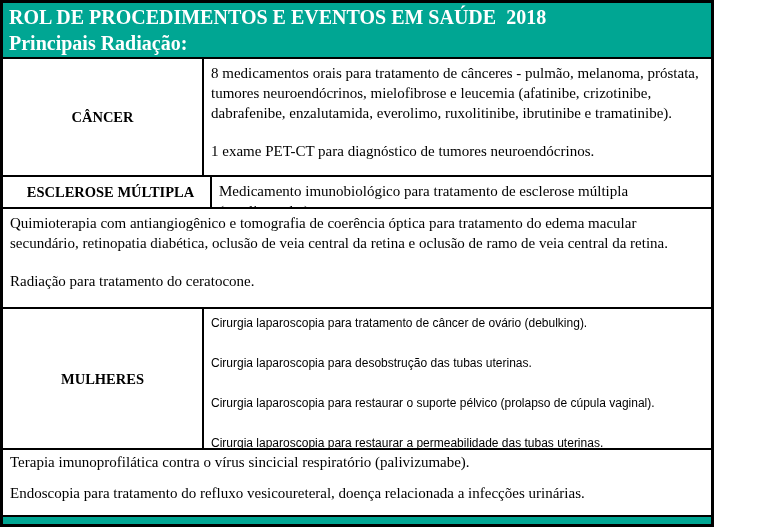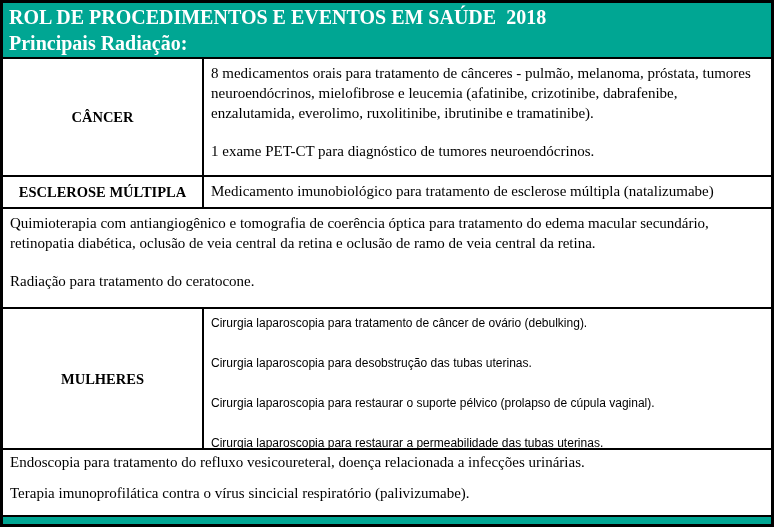--- a/index.html
+++ b/index.html
@@ -1,17 +1,17 @@
 <!DOCTYPE html>
 <html><head>
 <meta charset="utf-8">
 <style>
   html, body { margin: 0; padding: 0; background: #fff; }
   .page {
-    width: 774px; height: 527px; box-sizing: border-box;
+    width: 714px; height: 527px; box-sizing: border-box;
     border: 3px solid #000;
     background: #00A693;
     display: flex; flex-direction: column;
     font-family: "Liberation Serif", serif;
     overflow: hidden;
   }
   .header {
     height: 54px; flex: 0 0 54px;
     background: #00A693; color: #fff;
     padding: 1px 6px 0 6px; box-sizing: border-box;
@@ -28,21 +28,21 @@
     border-top: 2px solid #000;
     display: flex; flex-direction: column;
     overflow: hidden; color: #000;
   }
   .row {
     display: flex; box-sizing: border-box;
     border-bottom: 2px solid #000;
     overflow: hidden; background: #fff;
   }
   .row:nth-child(1) { flex: 0 0 118px; }
-  .row:nth-child(2) { flex: 0 0 32px; }
+  .row:nth-child(2) { flex: 0 0 32px; padding-left: 8px; }
   .row:nth-child(3) { flex: 0 0 100px; }
   .row:nth-child(4) { flex: 0 0 141px; }
   .row:nth-child(5) { flex: 1 1 auto; border-bottom: 2px solid #000; }
   .cat {
     width: 201px; flex: 0 0 201px; box-sizing: border-box;
     border-right: 2px solid #000;
     display: flex; align-items: center; justify-content: center;
     text-align: center;
     font-weight: bold; font-size: 14.5px; line-height: 18px;
     padding: 2px 10px; overflow: hidden;
@@ -106,19 +106,19 @@
     <div class="desc">
           <p>Cirurgia laparoscopia para tratamento de câncer de ovário (debulking).</p>
           <p>Cirurgia laparoscopia para desobstrução das tubas uterinas.</p>
           <p>Cirurgia laparoscopia para restaurar o suporte pélvico (prolapso de cúpula vaginal).</p>
           <p>Cirurgia laparoscopia para restaurar a permeabilidade das tubas uterinas.</p>
         </div>
   </div>
 
   <div class="row">
     <div class="desc">
+          <p>Terapia imunoprofilática contra o vírus sincicial respiratório (palivizumabe).</p>
           <p>Endoscopia para tratamento do refluxo vesicoureteral, doença relacionada a infecções urinárias.</p>
-          <p>Terapia imunoprofilática contra o vírus sincicial respiratório (palivizumabe).</p>
         </div>
   </div>
 </div>
   <div class="footer-bar" style="background: rgb(0, 166, 147);"></div>
 </div>
 
 </body></html>

